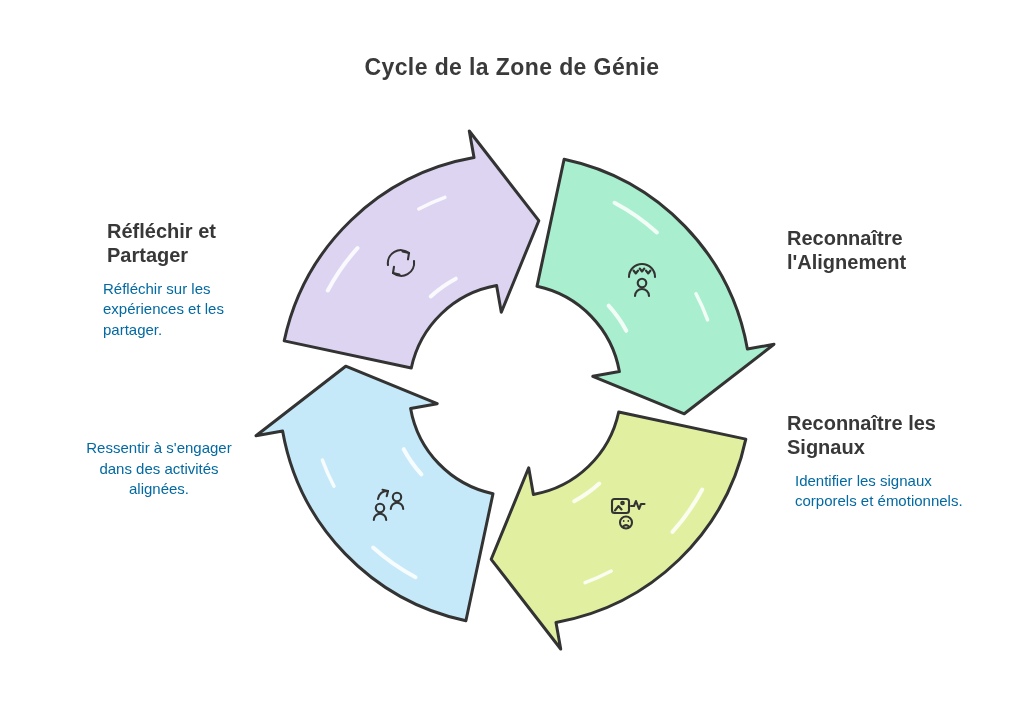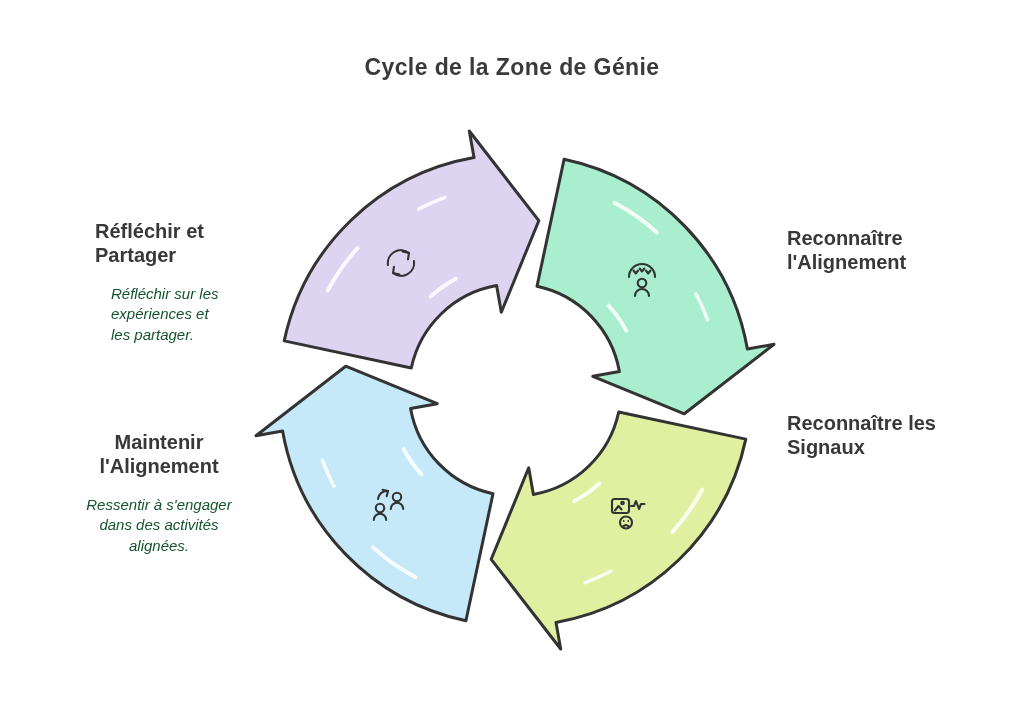--- a/index.html
+++ b/index.html
@@ -3,23 +3,23 @@
 <meta charset="utf-8">
 <style>
   html,body{margin:0;padding:0;background:#ffffff;}
   body{font-family:"Liberation Sans","DejaVu Sans",sans-serif;}
   .stage{position:relative;width:1024px;height:715px;margin:0 auto;background:#ffffff;overflow:hidden;}
   #ring-svg{position:absolute;left:0;top:0;width:1024px;height:715px;}
   .diagram-title{position:absolute;top:54px;left:0;width:100%;text-align:center;
     font-size:23px;font-weight:bold;color:#3a3a3a;letter-spacing:.4px;}
   .step-label{position:absolute;}
   .step-heading{font-weight:bold;font-size:20px;color:#383838;line-height:1.22;margin:0 0 11px 0;}
-  .step-desc{font-size:15px;color:#14532d;line-height:1.38;margin:16px;font-style:italic;}
+  .step-desc{font-size:15px;color:#0369a1;line-height:1.38;margin:8px;}
   .block-tl{left:95px;top:219px;width:150px;text-align:left;}
-  .block-tl .step-heading{max-width:130px;}
+  .block-tl .step-heading{max-width:130px;margin-left:12px;}
   .block-tr{left:787px;top:226px;width:186px;text-align:left;}
   .block-tr .step-heading{max-width:150px;}
   .block-bl{left:70px;top:430px;width:178px;text-align:center;}
   .block-bl .step-heading{max-width:150px;margin:0 auto 11px auto;}
   .block-br{left:787px;top:411px;width:196px;text-align:left;}
   .block-br .step-heading{max-width:168px;}
   .icon{stroke:#333333;fill:none;stroke-width:2.1;stroke-linecap:round;stroke-linejoin:round;}
   .fill-dot{fill:#333333;stroke:none;}
 </style>
 </head>
@@ -95,20 +95,20 @@
     <div class="step-heading">Réfléchir et Partager</div>
     <p class="step-desc">Réfléchir sur les expériences et les partager.</p>
   </div>
 
   <div class="step-label block-tr">
     <div class="step-heading">Reconnaître l'Alignement</div>
   </div>
 
   <div class="step-label block-br">
     <div class="step-heading">Reconnaître les Signaux</div>
+    <p class="step-desc">Identifier les signaux corporels et émotionnels.</p>
   </div>
 
   <div class="step-label block-bl">
-    <div class="step-heading">Maintenir l'Alignement</div>
     <p class="step-desc">Ressentir à s'engager dans des activités alignées.</p>
   </div>
 
 </div>
 
 </body></html>

